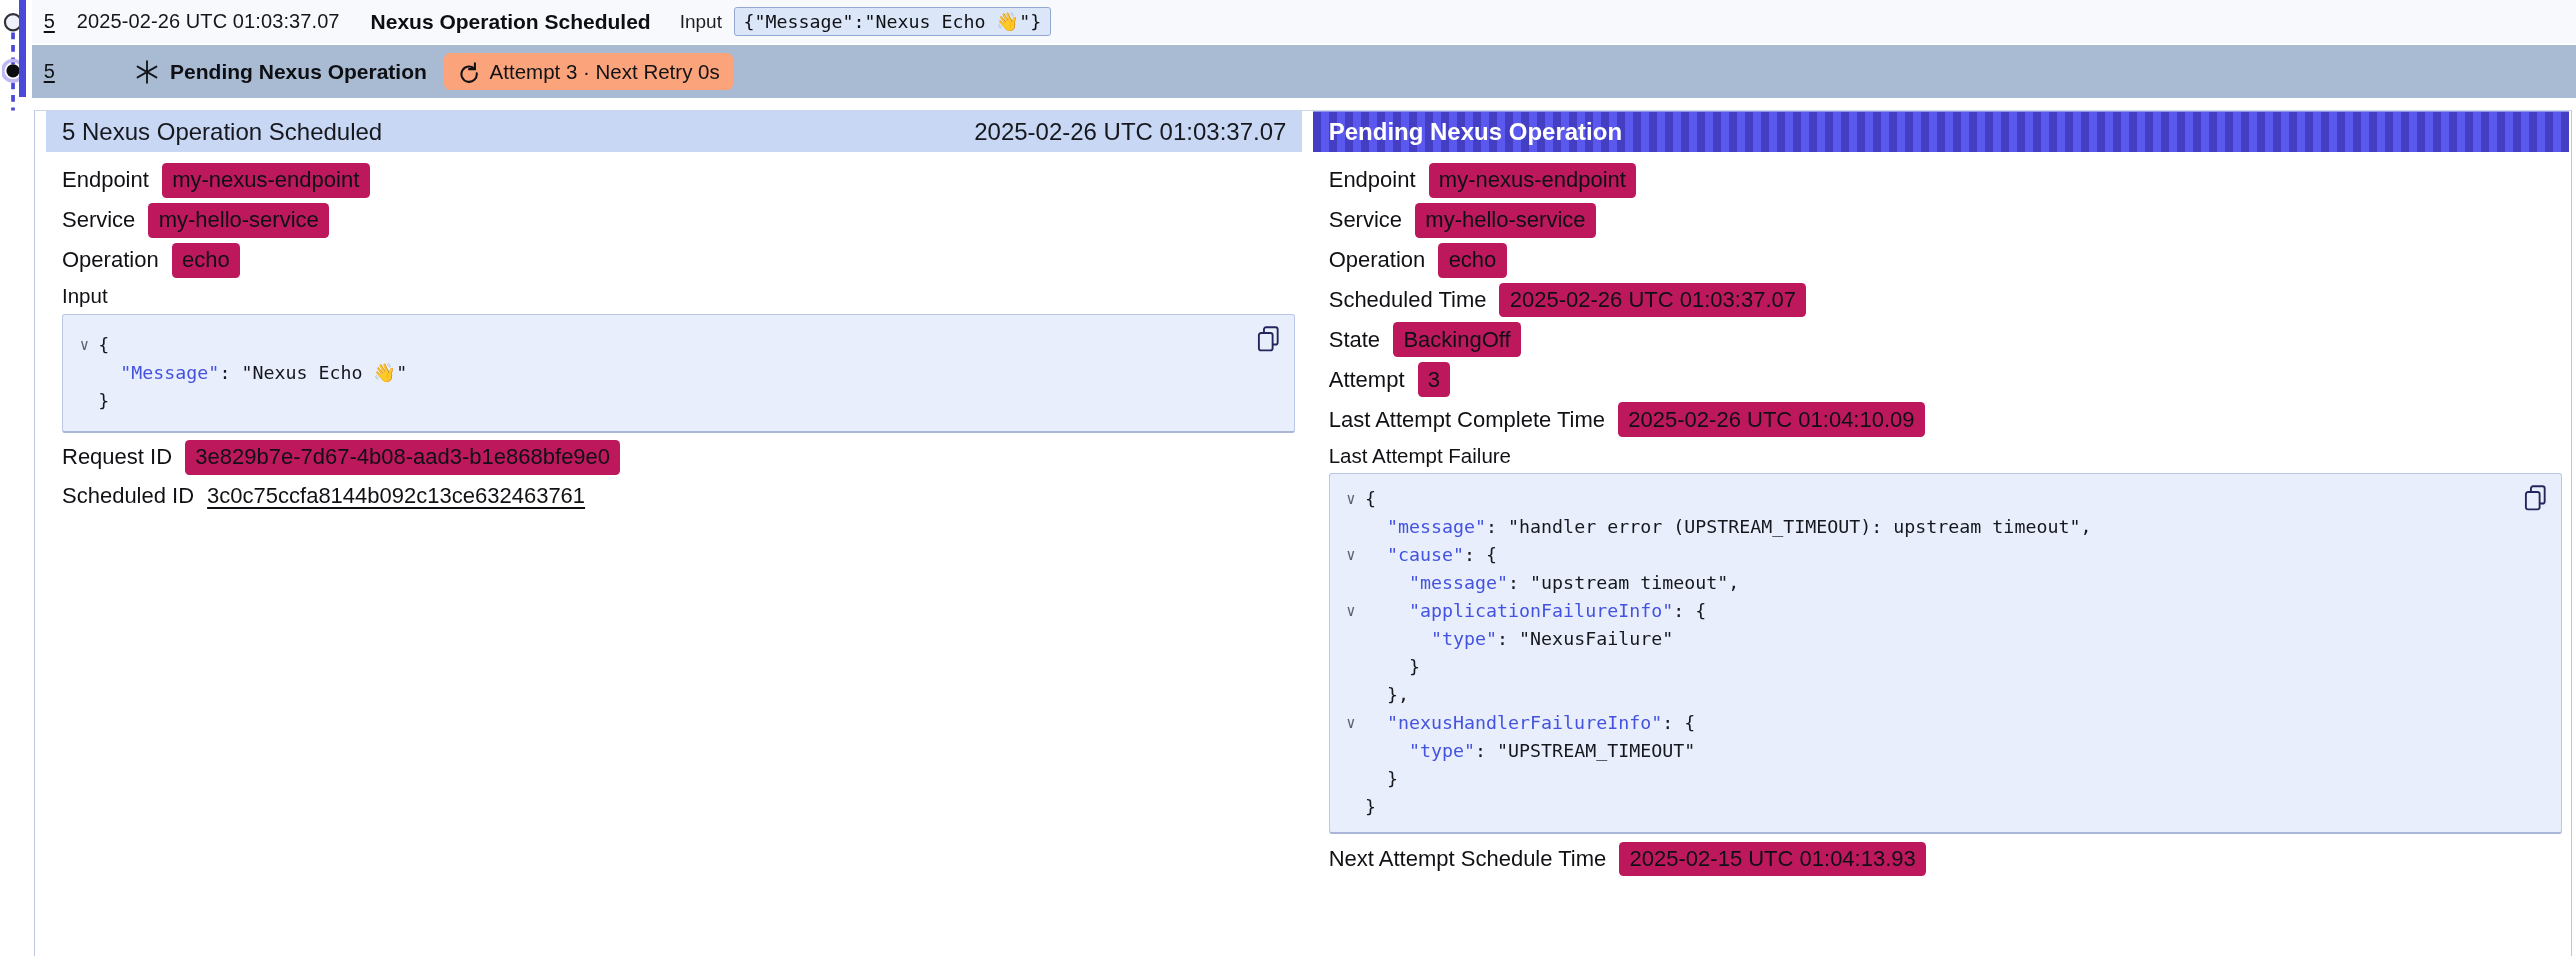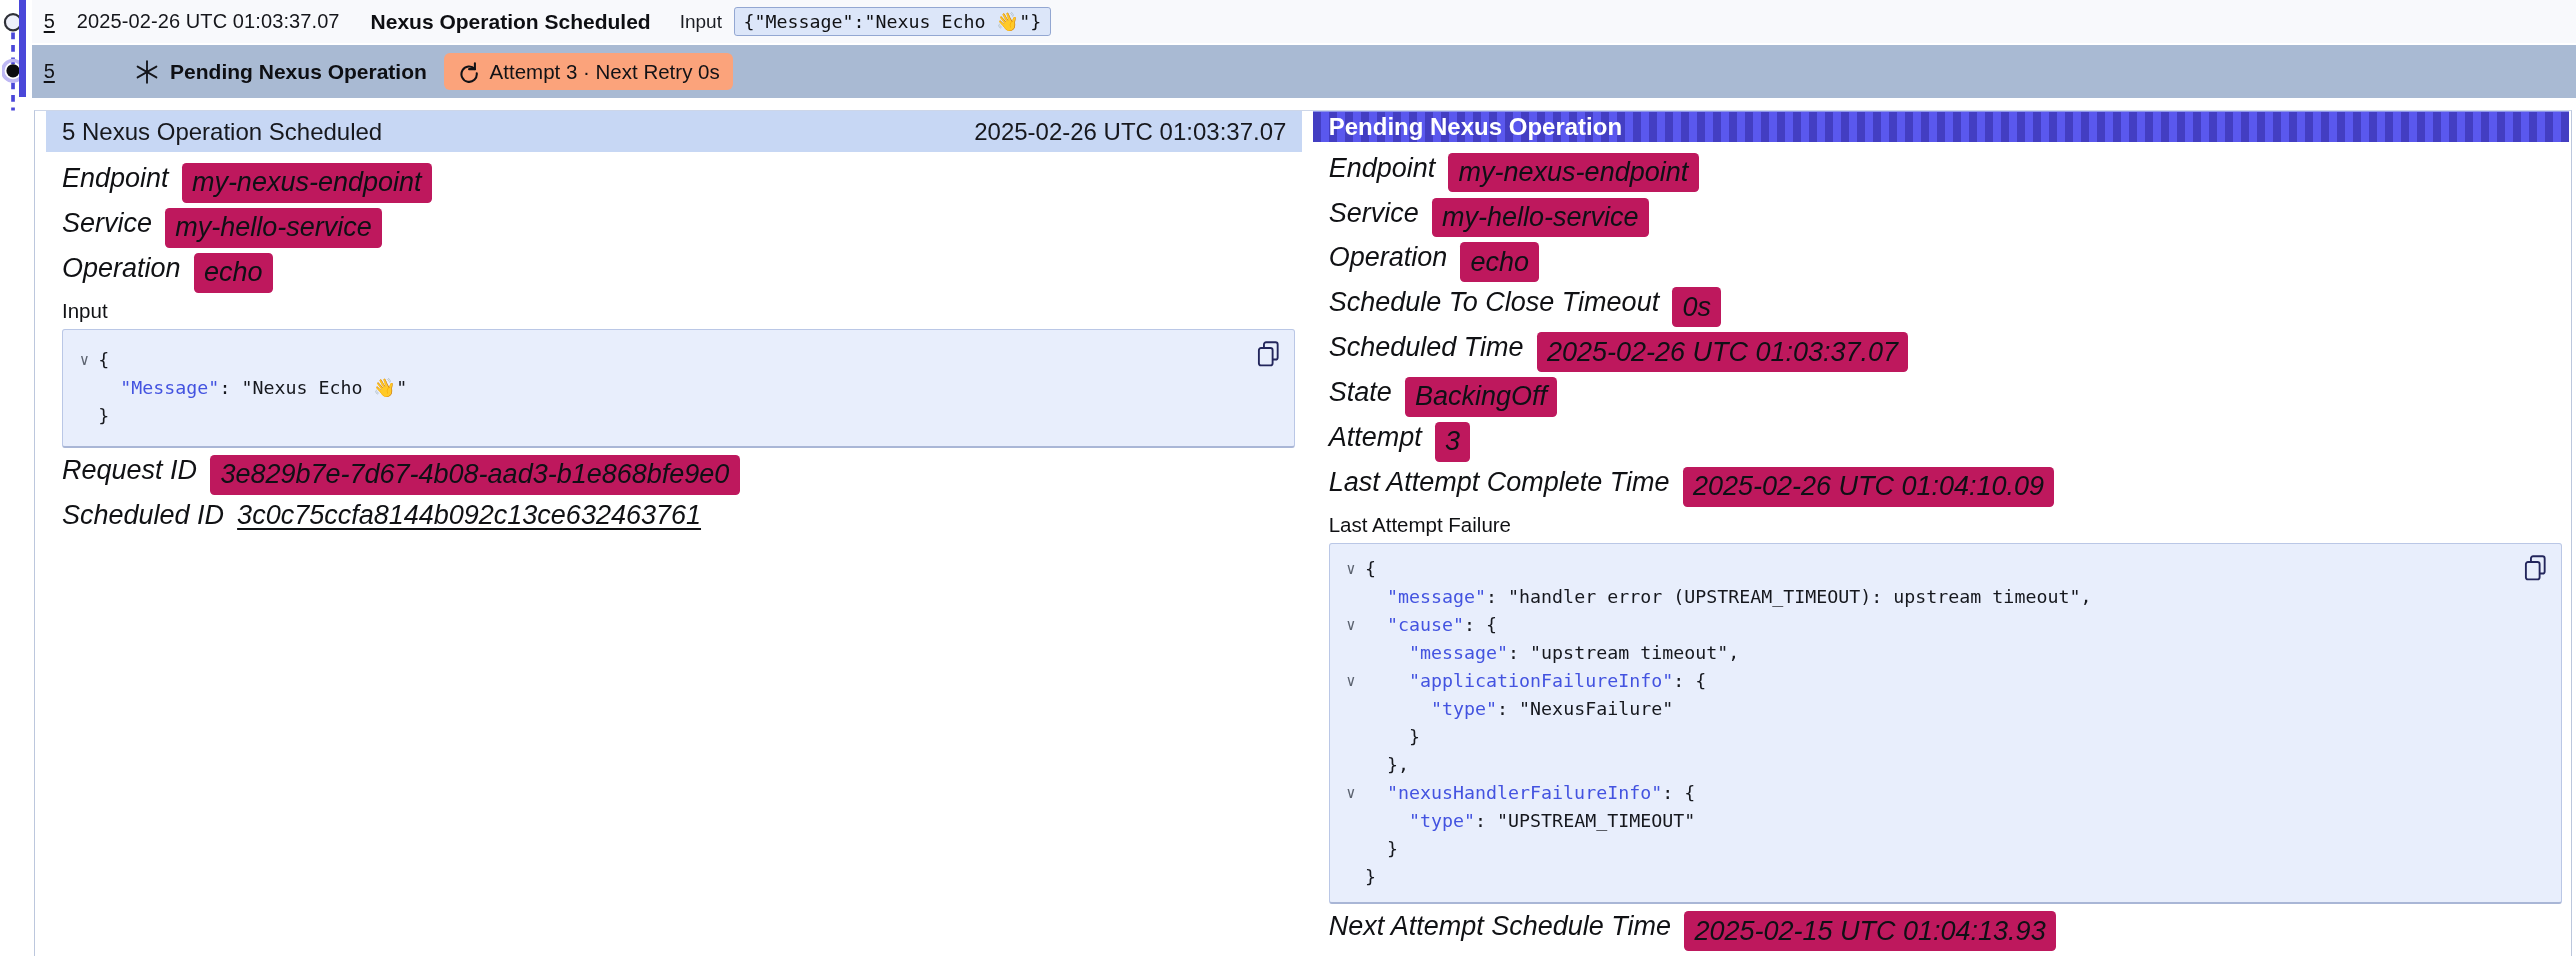--- a/index.html
+++ b/index.html
@@ -44,21 +44,21 @@
   }
   .panel { flex:1 1 0; display:flex; flex-direction:column; min-width:0; }
   .panel-header { height:41px; display:flex; align-items:center; padding:0 16px; font-size:24px; }
   .panel-header.plain { background:#c7d7f4; color:#17181d; justify-content:space-between; }
   .panel-header.striped {
     color:#ffffff; font-weight:700; border-top:1.5px solid #8e95ea;
     background:repeating-linear-gradient(90deg,#433ec2 0 8px,#5a58ee 8px 16px);
   }
   .panel-body { padding:5.9px 0 0 16px; }
 
-  .field-row { display:flex; align-items:flex-start; margin:5.1px 0; min-height:32px; font-size:27px; color:#101114;font-style:italic; }
+  .field-row { display:flex; align-items:center; margin:5.1px 0; min-height:32px; font-size:22px; color:#101114; }
   .field-label { margin-right:13px; }
   .badge { background:#be185d; border-radius:4.4px; padding:4.4px 10.3px; color:#0f1015; white-space:nowrap; }
   .link-value { color:#101114; text-decoration:underline; text-underline-offset:3.7px; cursor:pointer; }
   .section-label { font-size:20.5px; color:#101114; margin:5.9px 0 4.4px; height:26px; display:flex; align-items:center; }
 
   
   .code-block {
     position:relative; background:#e8eefc; border:1.5px solid #bac7e6; border-bottom:2.9px solid #a9b6d6;
     border-radius:2.9px; margin:4.4px 7.3px 7.3px 0; padding:11px 44px 11px 7.3px;
     font-family:"DejaVu Sans Mono", monospace; font-size:18.3px; line-height:28px; color:#16181e;
@@ -171,24 +171,20 @@
         <span class="field-label">Endpoint</span>
         <span class="badge">my-nexus-endpoint</span>
       </div>
       <div class="field-row">
         <span class="field-label">Service</span>
         <span class="badge">my-hello-service</span>
       </div>
       <div class="field-row">
         <span class="field-label">Operation</span>
         <span class="badge">echo</span>
-      </div>
-      <div class="field-row">
-        <span class="field-label">Schedule To Close Timeout</span>
-        <span class="badge">0s</span>
       </div>
       <div class="field-row">
         <span class="field-label">Scheduled Time</span>
         <span class="badge">2025-02-26 UTC 01:03:37.07</span>
       </div>
       <div class="field-row">
         <span class="field-label">State</span>
         <span class="badge">BackingOff</span>
       </div>
       <div class="field-row">

